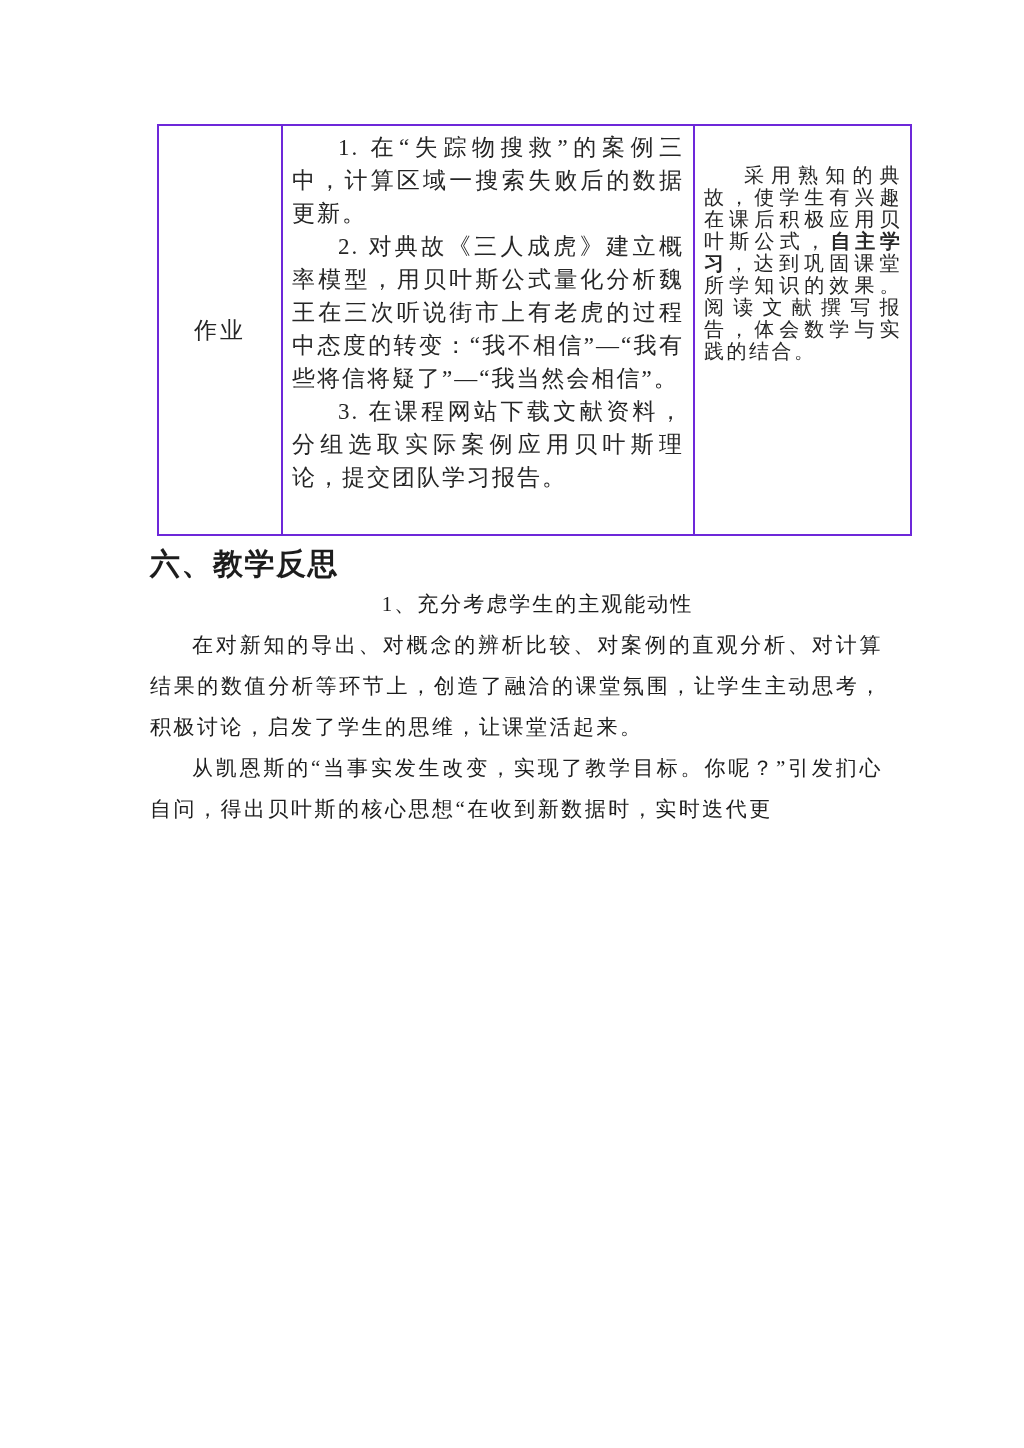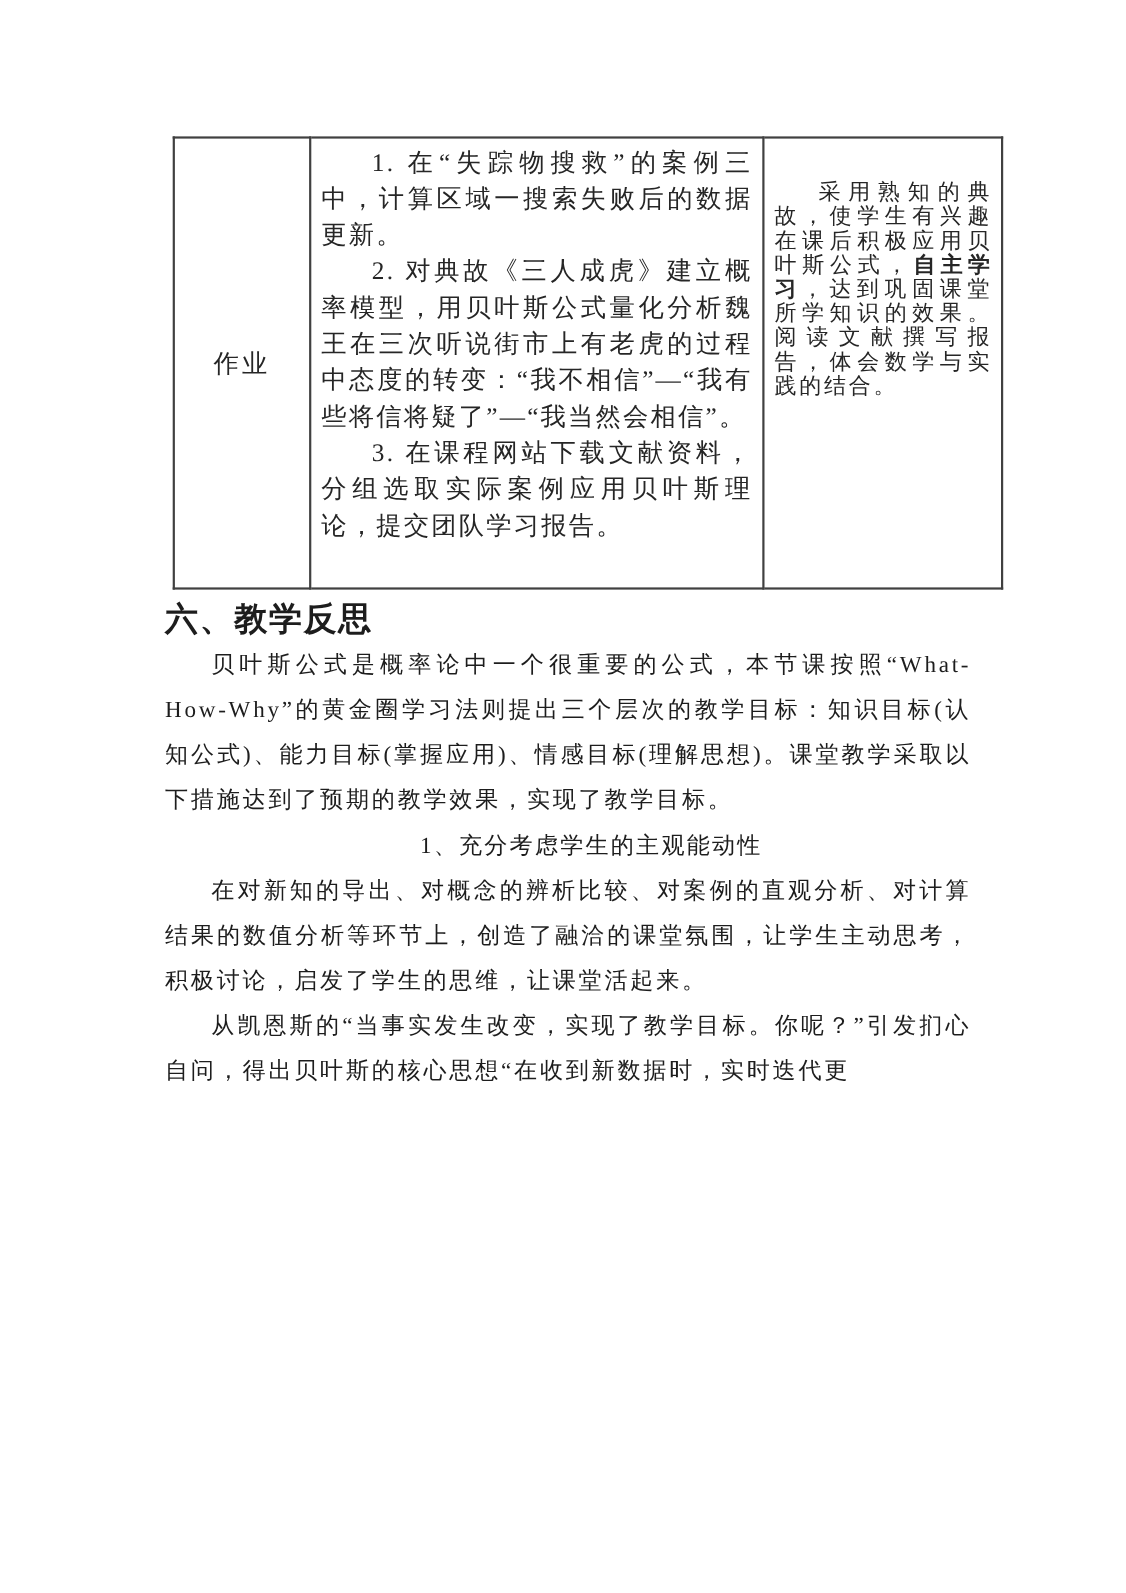--- a/index.html
+++ b/index.html
@@ -18,21 +18,21 @@
   .hw-table {
     position: absolute;
     left: 157px;
     top: 124px;
     width: 710px;
     border-collapse: collapse;
     table-layout: fixed;
     color: #262626;
   }
   .hw-table td {
-    border: 2px solid #404040;
+    border: 2px solid #6d28d9;
     vertical-align: top;
     overflow: hidden;
   }
   .hw-table tr { height: 410px; }
   .col-label  { width: 120px; }
   .col-tasks  { width: 392px; }
   .col-intent { width: 198px; }
 
   .cell-label {
     text-align: center;
@@ -112,21 +112,20 @@
       <td class="cell-intent col-intent">
         <p><span>采用熟知的典故，使学生有兴趣在课后积极应用贝叶斯公式，</span><span class="seg-bold">自主学习</span><span>，达到巩固课堂所学知识的效果。阅读文献撰写报告，体会数学与实践的结合。</span></p>
       </td>
     </tr>
   </tbody>
     </table>
 
   <div class="reflection">
     <h2 class="section-title">六、教学反思</h2>
 
-    <p class="para">贝叶斯公式是概率论中一个很重要的公式，本节课按照“What-How-Why”的黄金圈学习法则提出三个层次的教学目标：知识目标(认知公式)、能力目标(掌握应用)、情感目标(理解思想)。课堂教学采取以下措施达到了预期的教学效果，实现了教学目标。</p>
 
     <h3 class="sub-heading">1、充分考虑学生的主观能动性</h3>
     <p class="para">在对新知的导出、对概念的辨析比较、对案例的直观分析、对计算结果的数值分析等环节上，创造了融洽的课堂氛围，让学生主动思考，积极讨论，启发了学生的思维，让课堂活起来。</p>
 
 
     <p class="para">从凯恩斯的“当事实发生改变，实现了教学目标。你呢？”引发扪心自问，得出贝叶斯的核心思想“在收到新数据时，实时迭代更</p>
   </div>
 
 </div>
 

